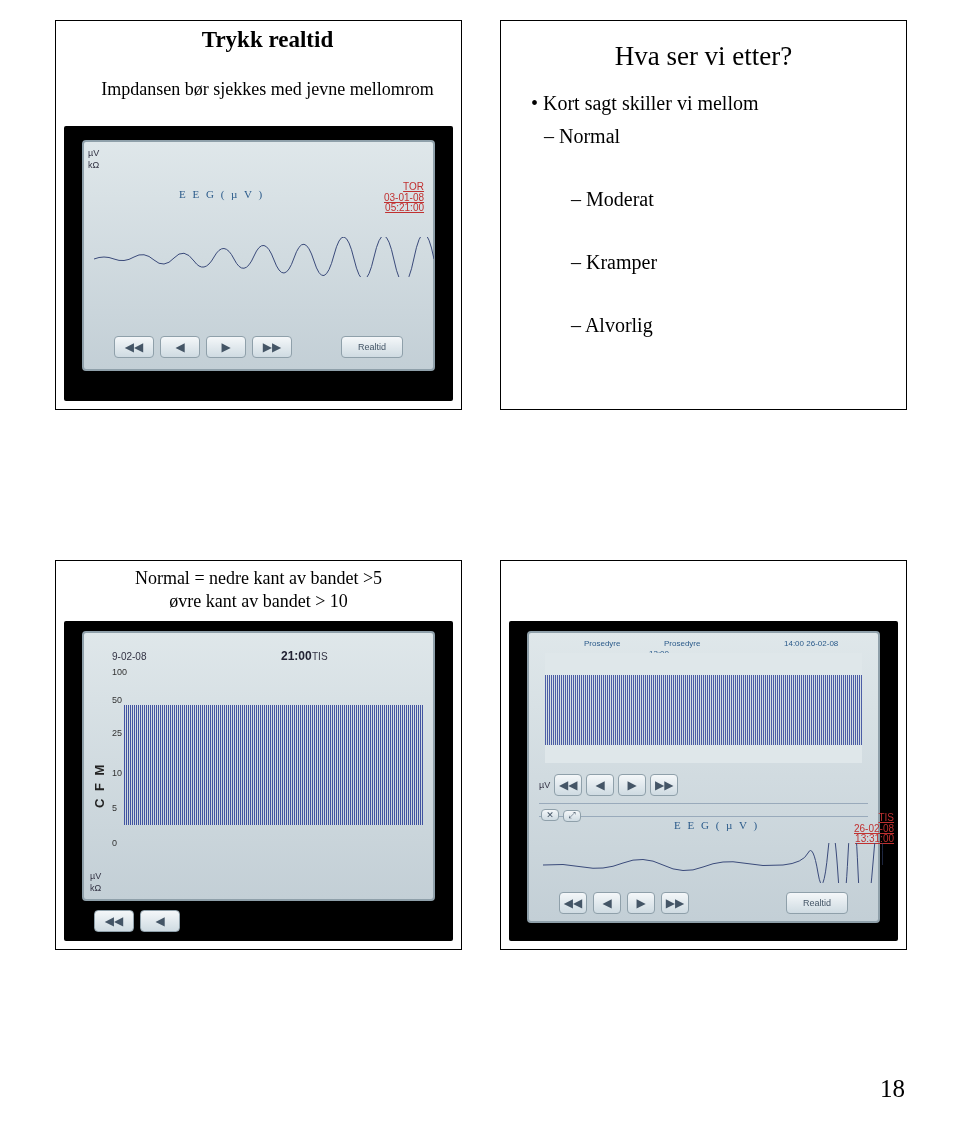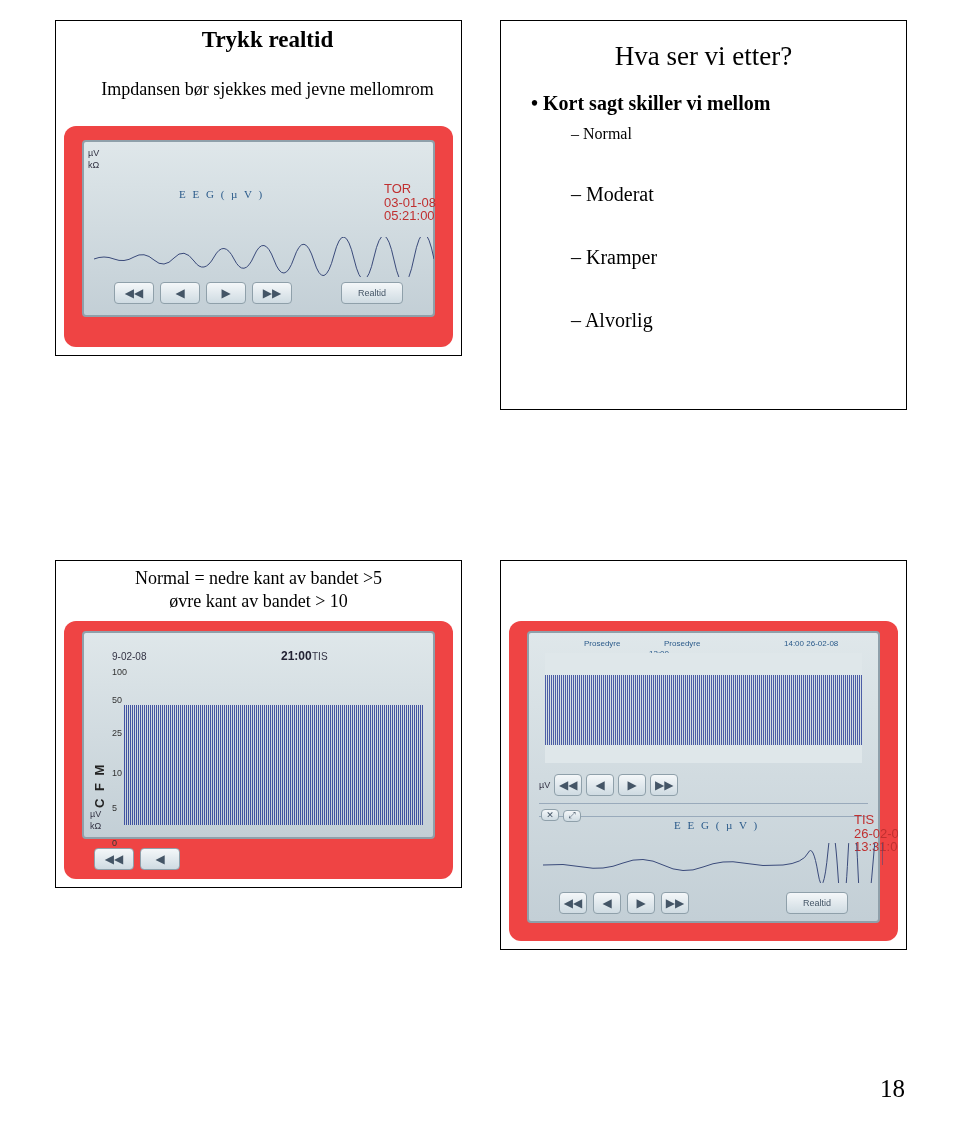--- a/index.html
+++ b/index.html
@@ -9,39 +9,39 @@
     background: #fff;
     font-family: "Times New Roman", Times, serif;
     position: relative;
     color: #000;
   }
   .panel {
     position: absolute;
     border: 1.5px solid #000;
     background: #fff;
   }
-  .p1 { left: 55px; top: 20px; width: 407px; height: 336px; padding-left: 18px; }
+  .p1 { left: 55px; top: 20px; width: 407px; height: 390px; padding-left: 18px; }
   .p2 { left: 500px; top: 20px; width: 407px; height: 390px; }
-  .p3 { left: 55px; top: 560px; width: 407px; height: 328px; }
+  .p3 { left: 55px; top: 560px; width: 407px; height: 390px; }
   .p4 { left: 500px; top: 560px; width: 407px; height: 390px; }
 
   .p1-title { font-weight: bold; font-size: 23px; text-align: center; margin-top: 6px; }
   .p1-sub { font-size: 18px; text-align: center; line-height: 1.25; margin: 2px 10px 8px 10px; }
   .p2-title { font-size: 27px; text-align: center; margin-top: 20px; margin-bottom: 20px; }
-  .p2-bullet { font-size: 20px; margin-left: 30px; margin-bottom: 10px; font-weight: bold; }
+  .p2-bullet { font-size: 20px; margin-left: 30px; margin-bottom: 10px; }
   .p2-sub { font-size: 20px; margin-left: 70px; margin-top: 40px; }
-  .p2-norm { font-size: 16px; margin-left: 70px; margin-top: 6px; }
+  .p2-norm { font-size: 20px; margin-left: 43px; margin-top: 6px; }
 
   .p3-text { font-size: 18px; text-align: center; margin: 6px 10px 0 10px; line-height: 1.25; }
   .p4-text { font-size: 18px; margin: 6px 10px 0 60px; line-height: 1.25; }
 
   .photo {
     position: absolute;
-    background: #ef4444;
-    border-radius: 12px;
+    background: #000000;
+    border-radius: 2px;
     overflow: hidden;
   }
   .p1 .photo { left: 8px; top: 105px; right: 8px; bottom: 8px; }
   .p3 .photo { left: 8px; top: 60px; right: 8px; bottom: 8px; text-align: right; }
   .p4 .photo { left: 8px; top: 60px; right: 8px; bottom: 8px; }
 
   
   .screen {
     position: absolute;
     background: linear-gradient(180deg, #dfe7ea, #c3cfd6);
@@ -58,24 +58,25 @@
     font-size: 11px;
     color: #2a5a8a;
     letter-spacing: 2px;
   }
   .p1 .eeg-label { left: 95px; top: 46px; }
   .p4 .eeg-label { left: 145px; top: 186px; }
 
   .tor-label {
     position: absolute;
     font-family: Arial, sans-serif;
-    font-size: 13px;
+    font-size: 10px;
     color: #c03030;
-    text-align: left;
+    text-align: right;
     line-height: 1.05;
+    text-decoration: underline;
   }
   .p1 .tor-label { left: 300px; top: 40px; }
   .p4 .tor-label { left: 325px; top: 180px; }
 
   .p3 .datestamp, .p1 .datestamp {
     position: absolute;
     font-family: Arial, sans-serif;
     font-size: 10px;
     color: #334;
   }

